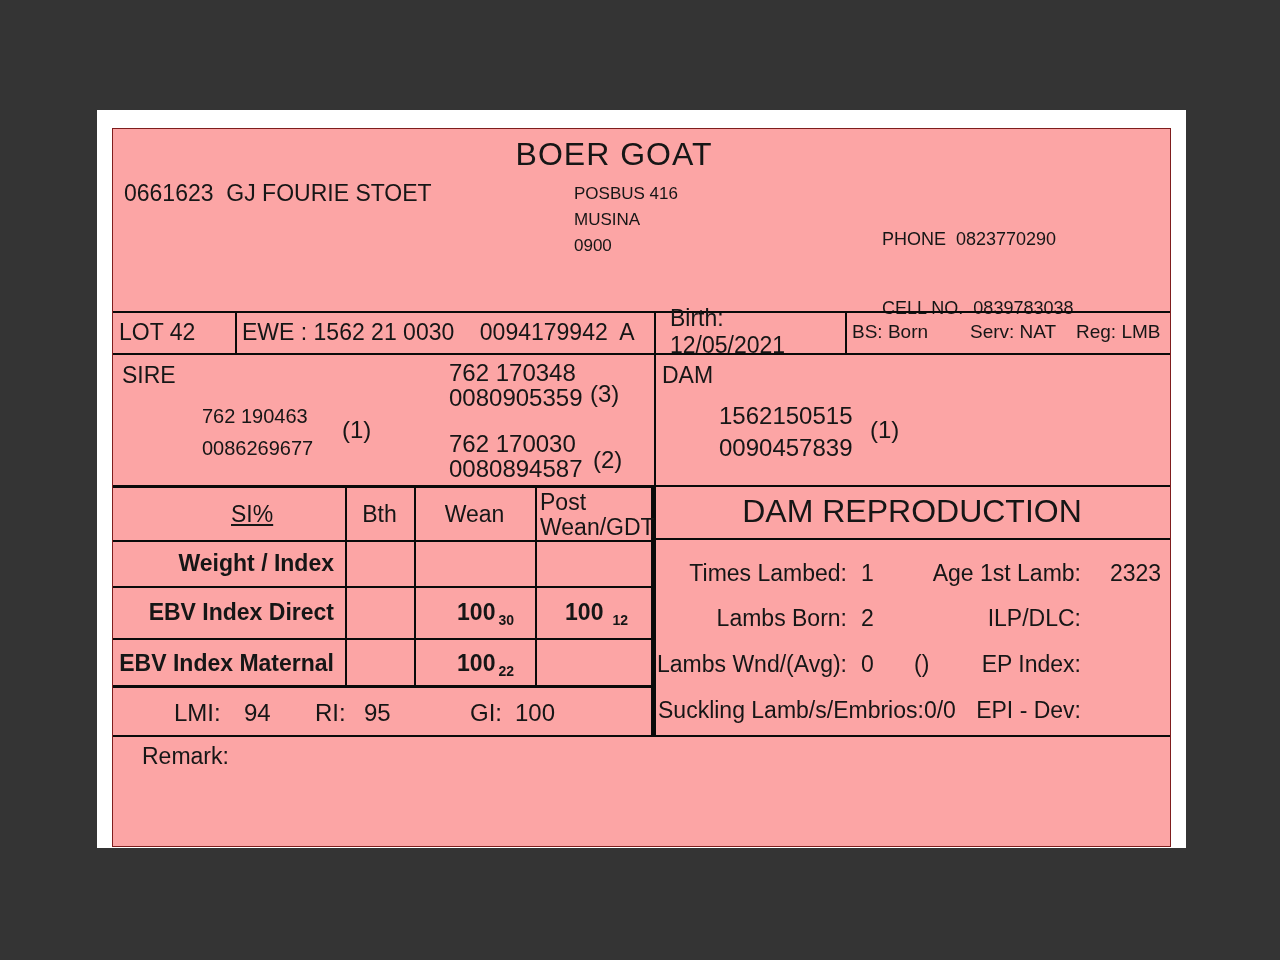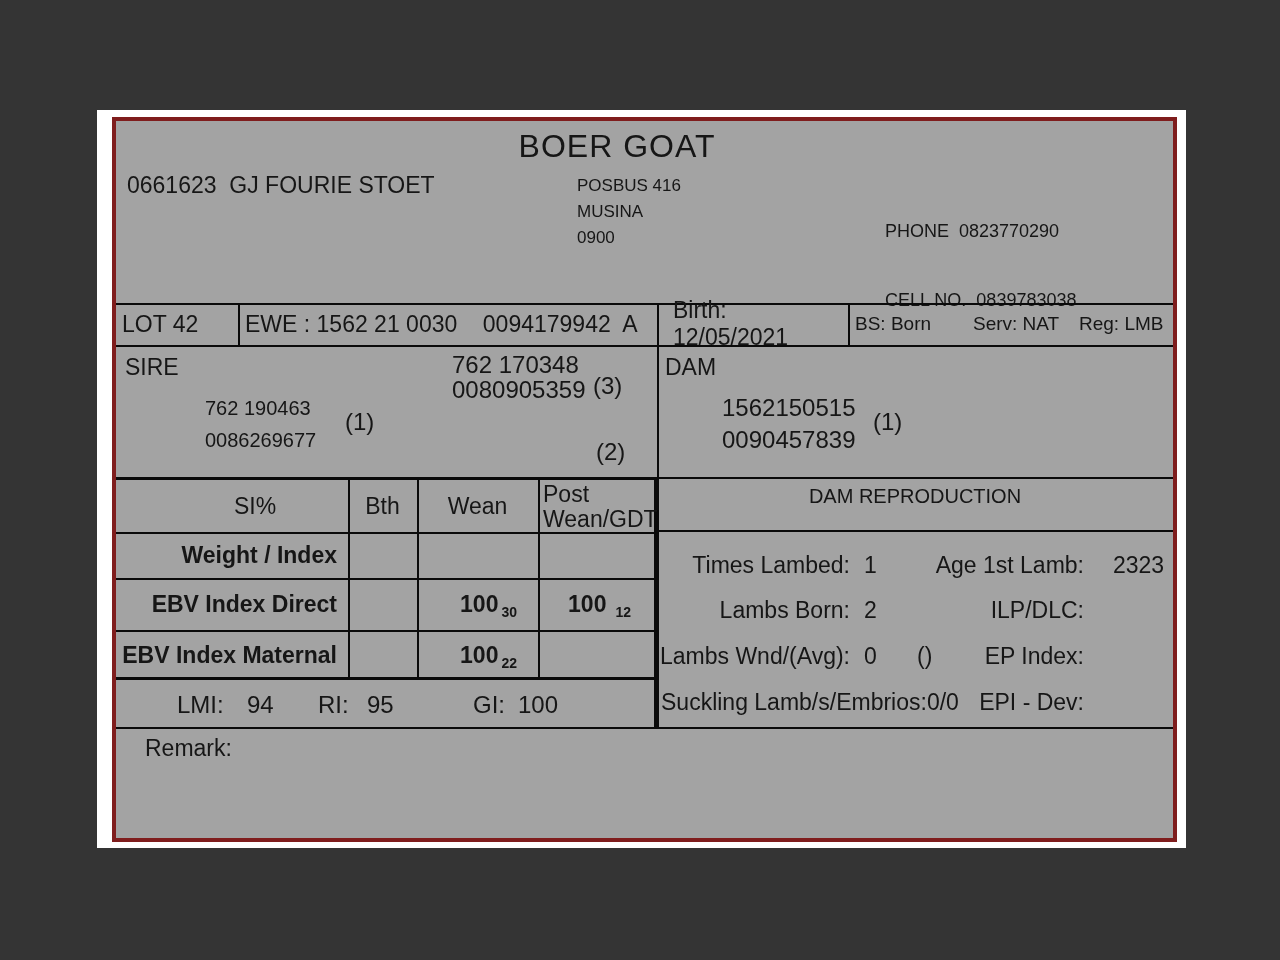--- a/index.html
+++ b/index.html
@@ -9,23 +9,23 @@
     font-family:"Liberation Sans", sans-serif;
     color:#161616;
     position:relative;
     overflow:hidden;
   }
   .page{
     position:absolute;left:97px;top:110px;width:1089px;height:738px;
     background:#ffffff;
   }
   .card{
-    position:absolute;left:15px;top:7px;width:1057px;height:717px;
-    border:4px solid #7f1d1d;
-    background:#a3a3a3;
+    position:absolute;left:15px;top:18px;width:1057px;height:717px;
+    border:1px solid #7f1d1d;
+    background:#fca5a5;
   }
   .txt{position:absolute;line-height:1.05;white-space:nowrap;}
   .pre{white-space:pre;}
   .hline{position:absolute;height:2px;background:#0a0a0a;}
   .vline{position:absolute;width:2px;background:#0a0a0a;}
   .title{
     position:absolute;left:0;top:7px;width:1002px;text-align:center;
     font-size:32px;letter-spacing:1px;
   }
   .body-sm{font-size:18px;}
@@ -47,21 +47,21 @@
   .sub-gap{margin-left:9px;}
   
   .lmi-box{
     position:absolute;left:0;top:559px;width:541px;height:47px;
     border-right:3px solid #0a0a0a;box-sizing:border-box;
   }
   .lmi-box .txt{top:12px;font-size:24px;}
   
   .repro-title{
     position:absolute;left:541px;top:364px;width:516px;text-align:center;
-    font-size:20px;
+    font-size:32px;
   }
   .repro-label-l{position:absolute;left:420px;width:314px;text-align:right;font-size:23px;white-space:nowrap;}
   .repro-label-r{position:absolute;left:750px;width:218px;text-align:right;font-size:23px;white-space:nowrap;}
   .repro-val{position:absolute;font-size:23px;white-space:nowrap;}
 </style>
 </head>
 <body>
 
 <div class="page">
   <div class="card">
@@ -96,39 +96,43 @@
       <div>0086269677</div>
     </div>
     <div class="txt body-lg" style="left:229px;top:288px;">(1)</div>
 
     <div style="position:absolute;left:336px;top:231px;font-size:24px;line-height:25px;">
       <div>762 170348</div>
       <div>0080905359</div>
     </div>
     <div class="txt body-lg" style="left:477px;top:252px;">(3)</div>
 
+    <div style="position:absolute;left:336px;top:302px;font-size:24px;line-height:25px;">
+      <div>762 170030</div>
+      <div>0080894587</div>
+    </div>
     <div class="txt body-lg" style="left:480px;top:318px;">(2)</div>
 
     <div class="txt body-md" style="left:549px;top:234px;">DAM</div>
     <div style="position:absolute;left:606px;top:271px;font-size:24px;line-height:32px;">
       <div>1562150515</div>
       <div>0090457839</div>
     </div>
     <div class="txt body-lg" style="left:757px;top:288px;">(1)</div>
 
     <div class="hline" style="left:0;right:0;top:356px;"></div>
     <div class="si-table">
       <div class="si-col" style="left:232px;"></div>
       <div class="si-col" style="left:301px;"></div>
       <div class="si-col" style="left:422px;"></div>
       <div class="si-row-line" style="top:52px;"></div>
       <div class="si-row-line" style="top:98px;"></div>
       <div class="si-row-line" style="top:150px;"></div>
 
-      <div class="cell" style="left:118px;top:0;width:114px;height:52px;">SI%</div>
+      <div class="cell" style="left:118px;top:0;width:114px;height:52px;text-decoration:underline;">SI%</div>
       <div class="cell center" style="left:232px;top:0;width:69px;height:52px;">Bth</div>
       <div class="cell center" style="left:301px;top:0;width:121px;height:52px;">Wean</div>
       <div style="position:absolute;left:427px;top:2px;font-size:23px;line-height:25px;">
         <div>Post</div>
         <div>Wean/GDT</div>
       </div>
 
       <div class="cell right" style="left:0;top:52px;width:221px;height:46px;">Weight / Index</div>
 
       <div class="cell right" style="left:0;top:98px;width:221px;height:52px;">EBV Index Direct</div>

